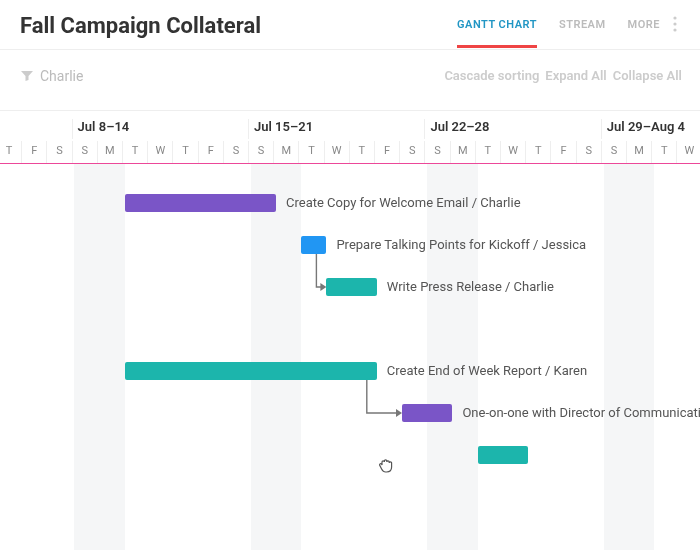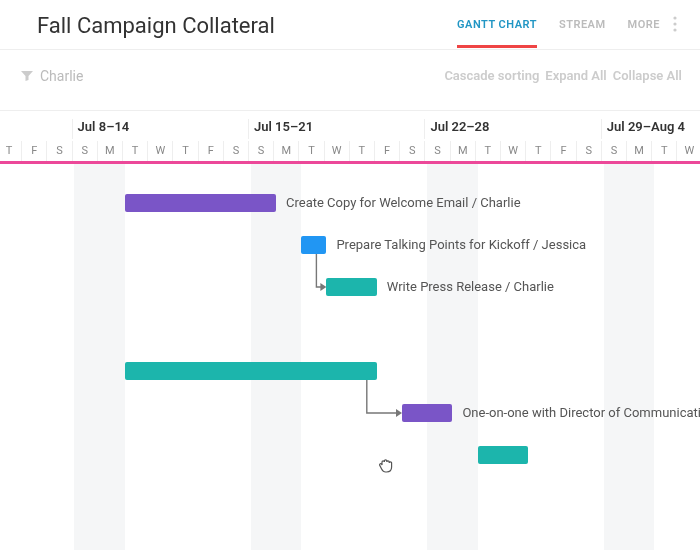--- a/index.html
+++ b/index.html
@@ -1,32 +1,32 @@
 <!DOCTYPE html>
 <html><head>
 <meta charset="utf-8">
 <style>
   * { box-sizing: border-box; margin: 0; padding: 0; }
   html, body { width: 700px; height: 550px; overflow: hidden; font-family: -apple-system, BlinkMacSystemFont, "Segoe UI", Roboto, Helvetica, Arial, sans-serif; background: #fff; color: #333; }
   
   .header { position: relative; height: 50px; border-bottom: 1px solid #eee; }
-  .title { position: absolute; left: 20px; top: 13px; font-size: 22px; font-weight: 400; color: #333; margin-left: 17px; }
+  .title { position: absolute; left: 20px; top: 13px; font-size: 22px; font-weight: 700; color: #333; }
   .tabs { position: absolute; right: 40px; top: 18px; display: flex; gap: 22px; font-size: 11px; letter-spacing: 0.5px; font-weight: 600; }
   .tab { color: #bbb; cursor: pointer; padding-bottom: 14px; }
   .tab.active { color: #2196c4; border-bottom: 3px solid #ef4444; }
   .more-dots { position: absolute; right: 18px; top: 14px; width: 14px; height: 20px; cursor: pointer; }
   .more-dots svg { display:block; }
   
   .toolbar { position: relative; height: 60px; }
   .filters { position: absolute; left: 20px; top: 18px; display: flex; align-items: center; gap: 6px; color: #bbb; font-size: 14px; cursor: pointer; }
   .filters svg { display: block; }
   .toolbar-actions { position: absolute; right: 18px; top: 18px; display: flex; gap: 6px; font-size: 13px; font-weight: 600; color: #ccc; }
   .toolbar-actions span { cursor: pointer; }
   
-  .timeline-hdr { position: relative; height: 54px; border-top: 1px solid #eee; border-bottom: 3px solid #ec4899; overflow: hidden; }
+  .timeline-hdr { position: relative; height: 54px; border-top: 1px solid #eee; border-bottom: 1px solid #ec4899; overflow: hidden; }
   .range-row { position: absolute; top: 8px; left: 0; right: 0; height: 20px; }
   .range-label { position: absolute; font-size: 13px; font-weight: 600; color: #333; }
   .day-row { position: absolute; top: 30px; left: 0; right: 0; height: 24px; }
   .day-cell { position: absolute; top: 0; height: 24px; font-size: 11px; color: #888; text-align: center; line-height: 20px; border-left: 1px solid #eee; }
   .range-cell-border { position: absolute; top:0; bottom:0; border-left: 1px solid #eee; }
   
   .chart-area { position: relative; height: 386px; overflow: hidden; margin-left: 28px; }
   .weekend-stripe { position: absolute; top: 0; bottom: 0; background: #f5f6f7; }
   
   .bar { position: absolute; height: 18px; border-radius: 2px; }
@@ -154,16 +154,17 @@
         <path d="M5 10 v-3 a1.2 1.2 0 0 1 2.4 0 v-1 a1.2 1.2 0 0 1 2.4 0 v1 a1.2 1.2 0 0 1 2.4 0 v1 a1.2 1.2 0 0 1 2.4 0 v4 c0 3 -2 5 -5 5 h-1 c-2 0 -3 -1 -4 -3 l-2 -4 a1.2 1.2 0 0 1 2 -1 z" fill="none" stroke="#555" stroke-width="1.2"></path>
       </svg>
   </div>
 <div class="bar purple" style="left: 96.8px; top: 30px; width: 151.2px;"></div>
     <div class="task-label" style="left: 258px; top: 31px;">Create Copy for Welcome Email / Charlie</div>
     <div class="bar blue" style="left: 273.2px; top: 72px; width: 25.2px;"></div>
     <div class="task-label" style="left: 308.4px; top: 73px;">Prepare Talking Points for Kickoff / Jessica</div>
     <div class="bar teal" style="left: 298.4px; top: 114px; width: 50.4px;"></div>
     <div class="task-label" style="left: 358.8px; top: 115px;">Write Press Release / Charlie</div>
     <div class="bar teal" style="left: 96.8px; top: 198px; width: 252px;"></div>
+    <div class="task-label" style="left: 358.8px; top: 199px;">Create End of Week Report / Karen</div>
     <div class="bar purple" style="left: 374px; top: 240px; width: 50.4px;"></div>
     <div class="task-label" style="left: 434.4px; top: 241px;">One-on-one with Director of Communications / T</div>
     <div class="bar teal" style="left: 449.6px; top: 282px; width: 50.4px;"></div>
   </div>
 
 </body></html>

